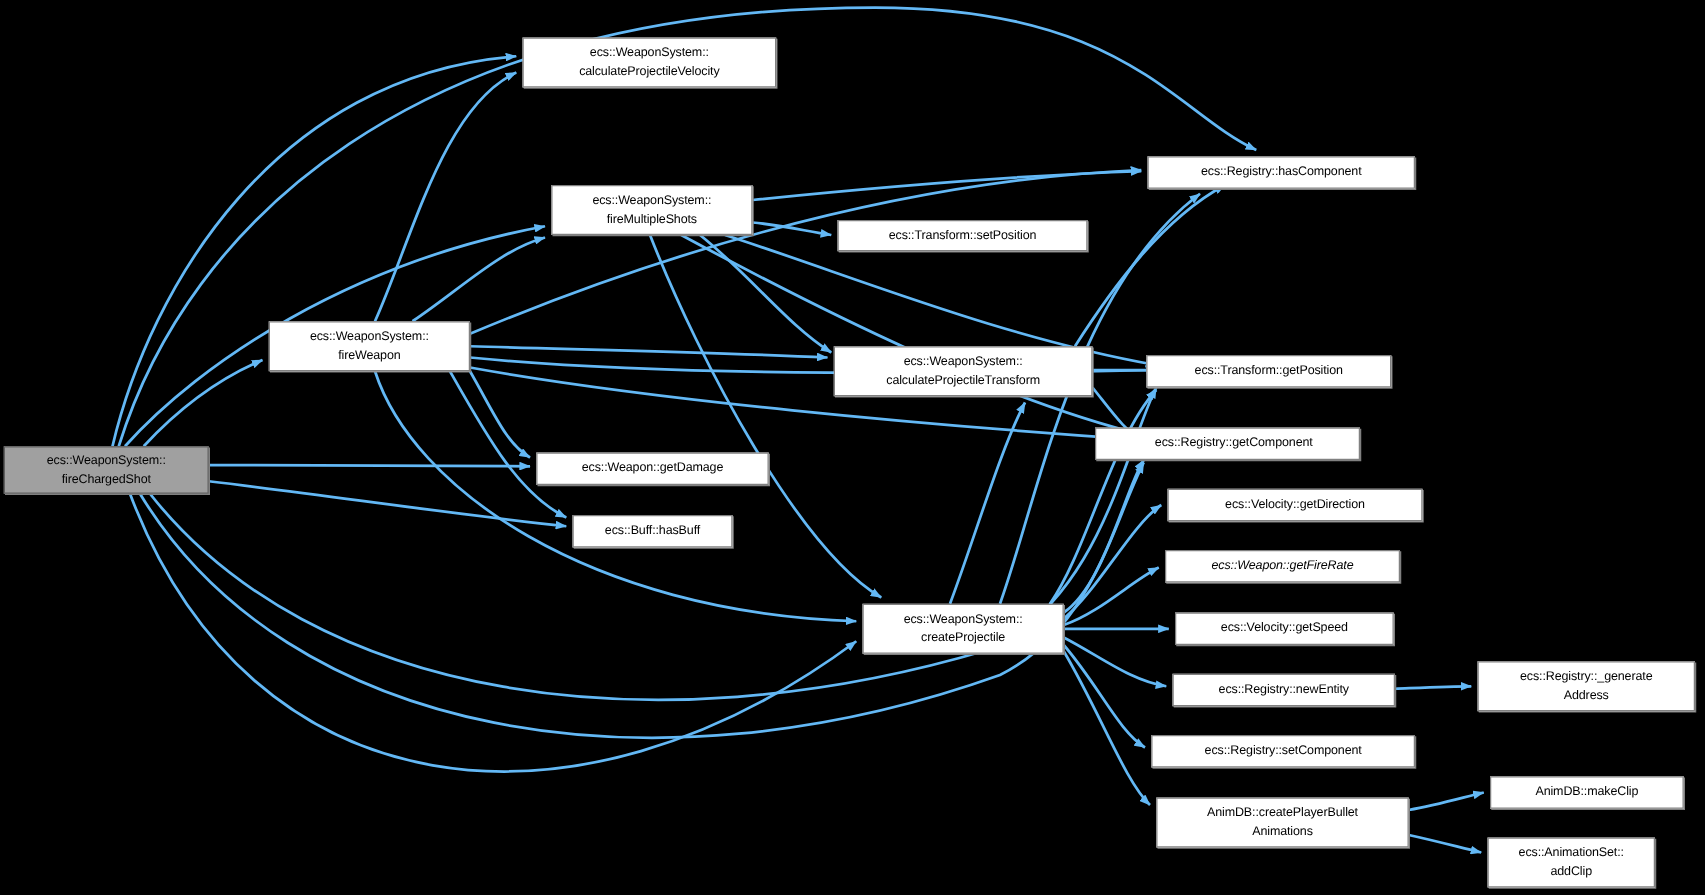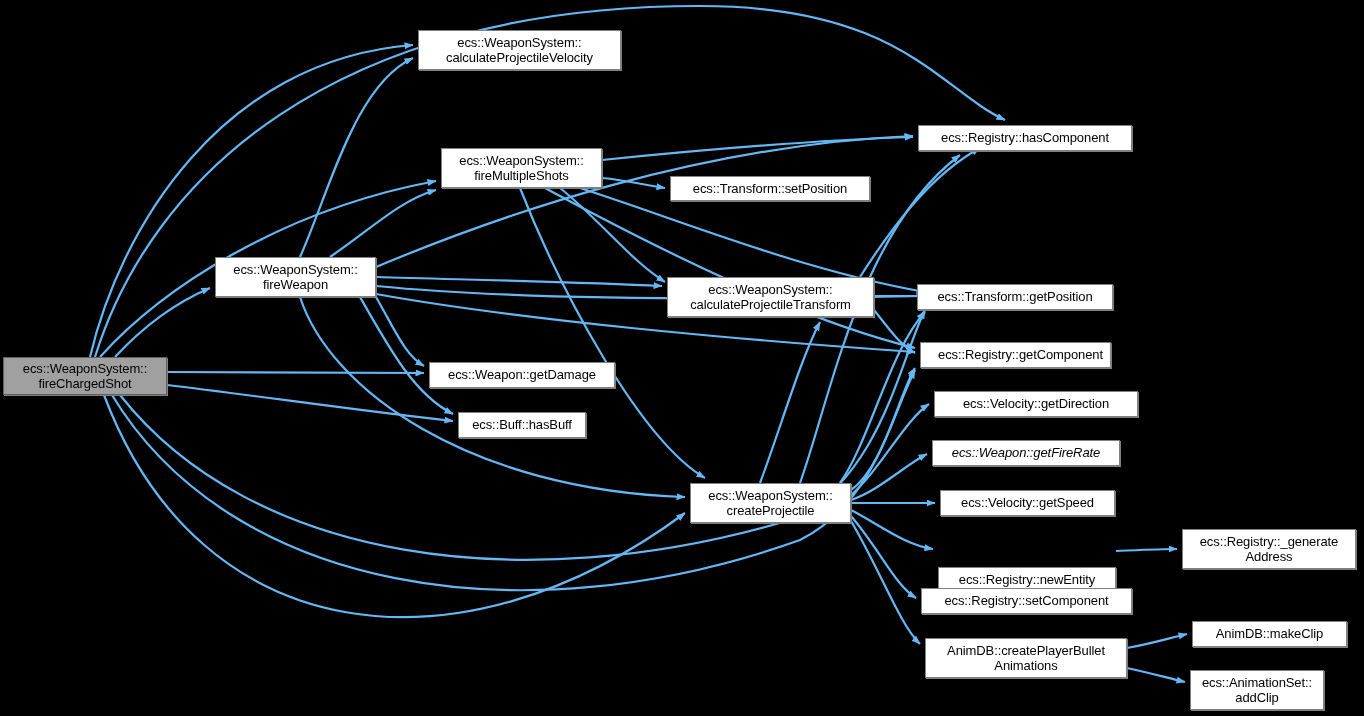--- a/index.html
+++ b/index.html
@@ -8,21 +8,21 @@
   svg.edges{position:absolute;left:0;top:0;width:1364px;height:716px;}
   .node{
     position:absolute;
     box-sizing:border-box;
     background:#fff;
     border:1px solid #808080;
     box-shadow:1px 1px 0 0 #808080;
     display:flex;align-items:center;justify-content:center;
     text-align:center;
     color:#000;
-    font-size:13px;
+    font-size:10px;
     line-height:15.5px;
     letter-spacing:-0.1px;
     white-space:pre-line;
     padding:0 4px;
   }
   .node.root{background:#a0a0a0;border:1px solid #606060;}
 </style>
 </head>
 <body>
 
@@ -83,29 +83,29 @@
 calculateProjectileVelocity</div>
       <div class="node" style="left: 441px; top: 148px; width: 161px; height: 40px;">ecs::WeaponSystem::
 fireMultipleShots</div>
       <div class="node" style="left: 670px; top: 176px; width: 200px; height: 25px;">ecs::Transform::setPosition</div>
       <div class="node" style="left: 918px; top: 125px; width: 214px; height: 26px;">ecs::Registry::hasComponent</div>
       <div class="node" style="left: 215px; top: 257px; width: 161px; height: 40px;">ecs::WeaponSystem::
 fireWeapon</div>
       <div class="node" style="left: 667px; top: 277px; width: 207px; height: 40px;">ecs::WeaponSystem::
 calculateProjectileTransform</div>
       <div class="node" style="left: 917px; top: 284px; width: 196px; height: 26px;">ecs::Transform::getPosition</div>
-      <div class="node" style="left: 920px; top: 342px; width: 191px; height: 26px; padding-left: 14px;">ecs::Registry::getComponent</div>
+      <div class="node" style="left: 876px; top: 342px; width: 212px; height: 26px; padding-left: 14px;">ecs::Registry::getComponent</div>
       <div class="node" style="left: 429px; top: 362px; width: 186px; height: 26px;">ecs::Weapon::getDamage</div>
       <div class="node" style="left: 934px; top: 391px; width: 204px; height: 26px;">ecs::Velocity::getDirection</div>
       <div class="node" style="left: 458px; top: 412px; width: 128px; height: 26px;">ecs::Buff::hasBuff</div>
       <div class="node" style="left: 932px; top: 440px; width: 188px; height: 26px; font-style: italic;">ecs::Weapon::getFireRate</div>
       <div class="node" style="left: 690px; top: 483px; width: 161px; height: 40px;">ecs::WeaponSystem::
 createProjectile</div>
       <div class="node" style="left: 940px; top: 490px; width: 175px; height: 26px;">ecs::Velocity::getSpeed</div>
-      <div class="node" style="left: 938px; top: 539px; width: 178px; height: 26px; margin-top: 28px;">ecs::Registry::newEntity</div>
+      <div class="node" style="left: 938px; top: 539px; width: 178px; height: 26px;">ecs::Registry::newEntity</div>
       <div class="node" style="left: 1182px; top: 529px; width: 174px; height: 40px;">ecs::Registry::_generate
 Address</div>
       <div class="node" style="left: 921px; top: 588px; width: 211px; height: 26px;">ecs::Registry::setComponent</div>
       <div class="node" style="left: 925px; top: 638px; width: 202px; height: 40px;">AnimDB::createPlayerBullet
 Animations</div>
       <div class="node" style="left: 1192px; top: 621px; width: 155px; height: 26px;">AnimDB::makeClip</div>
       <div class="node" style="left: 1190px; top: 670px; width: 134px; height: 40px;">ecs::AnimationSet::
 addClip</div>
     </div>
 </div>

